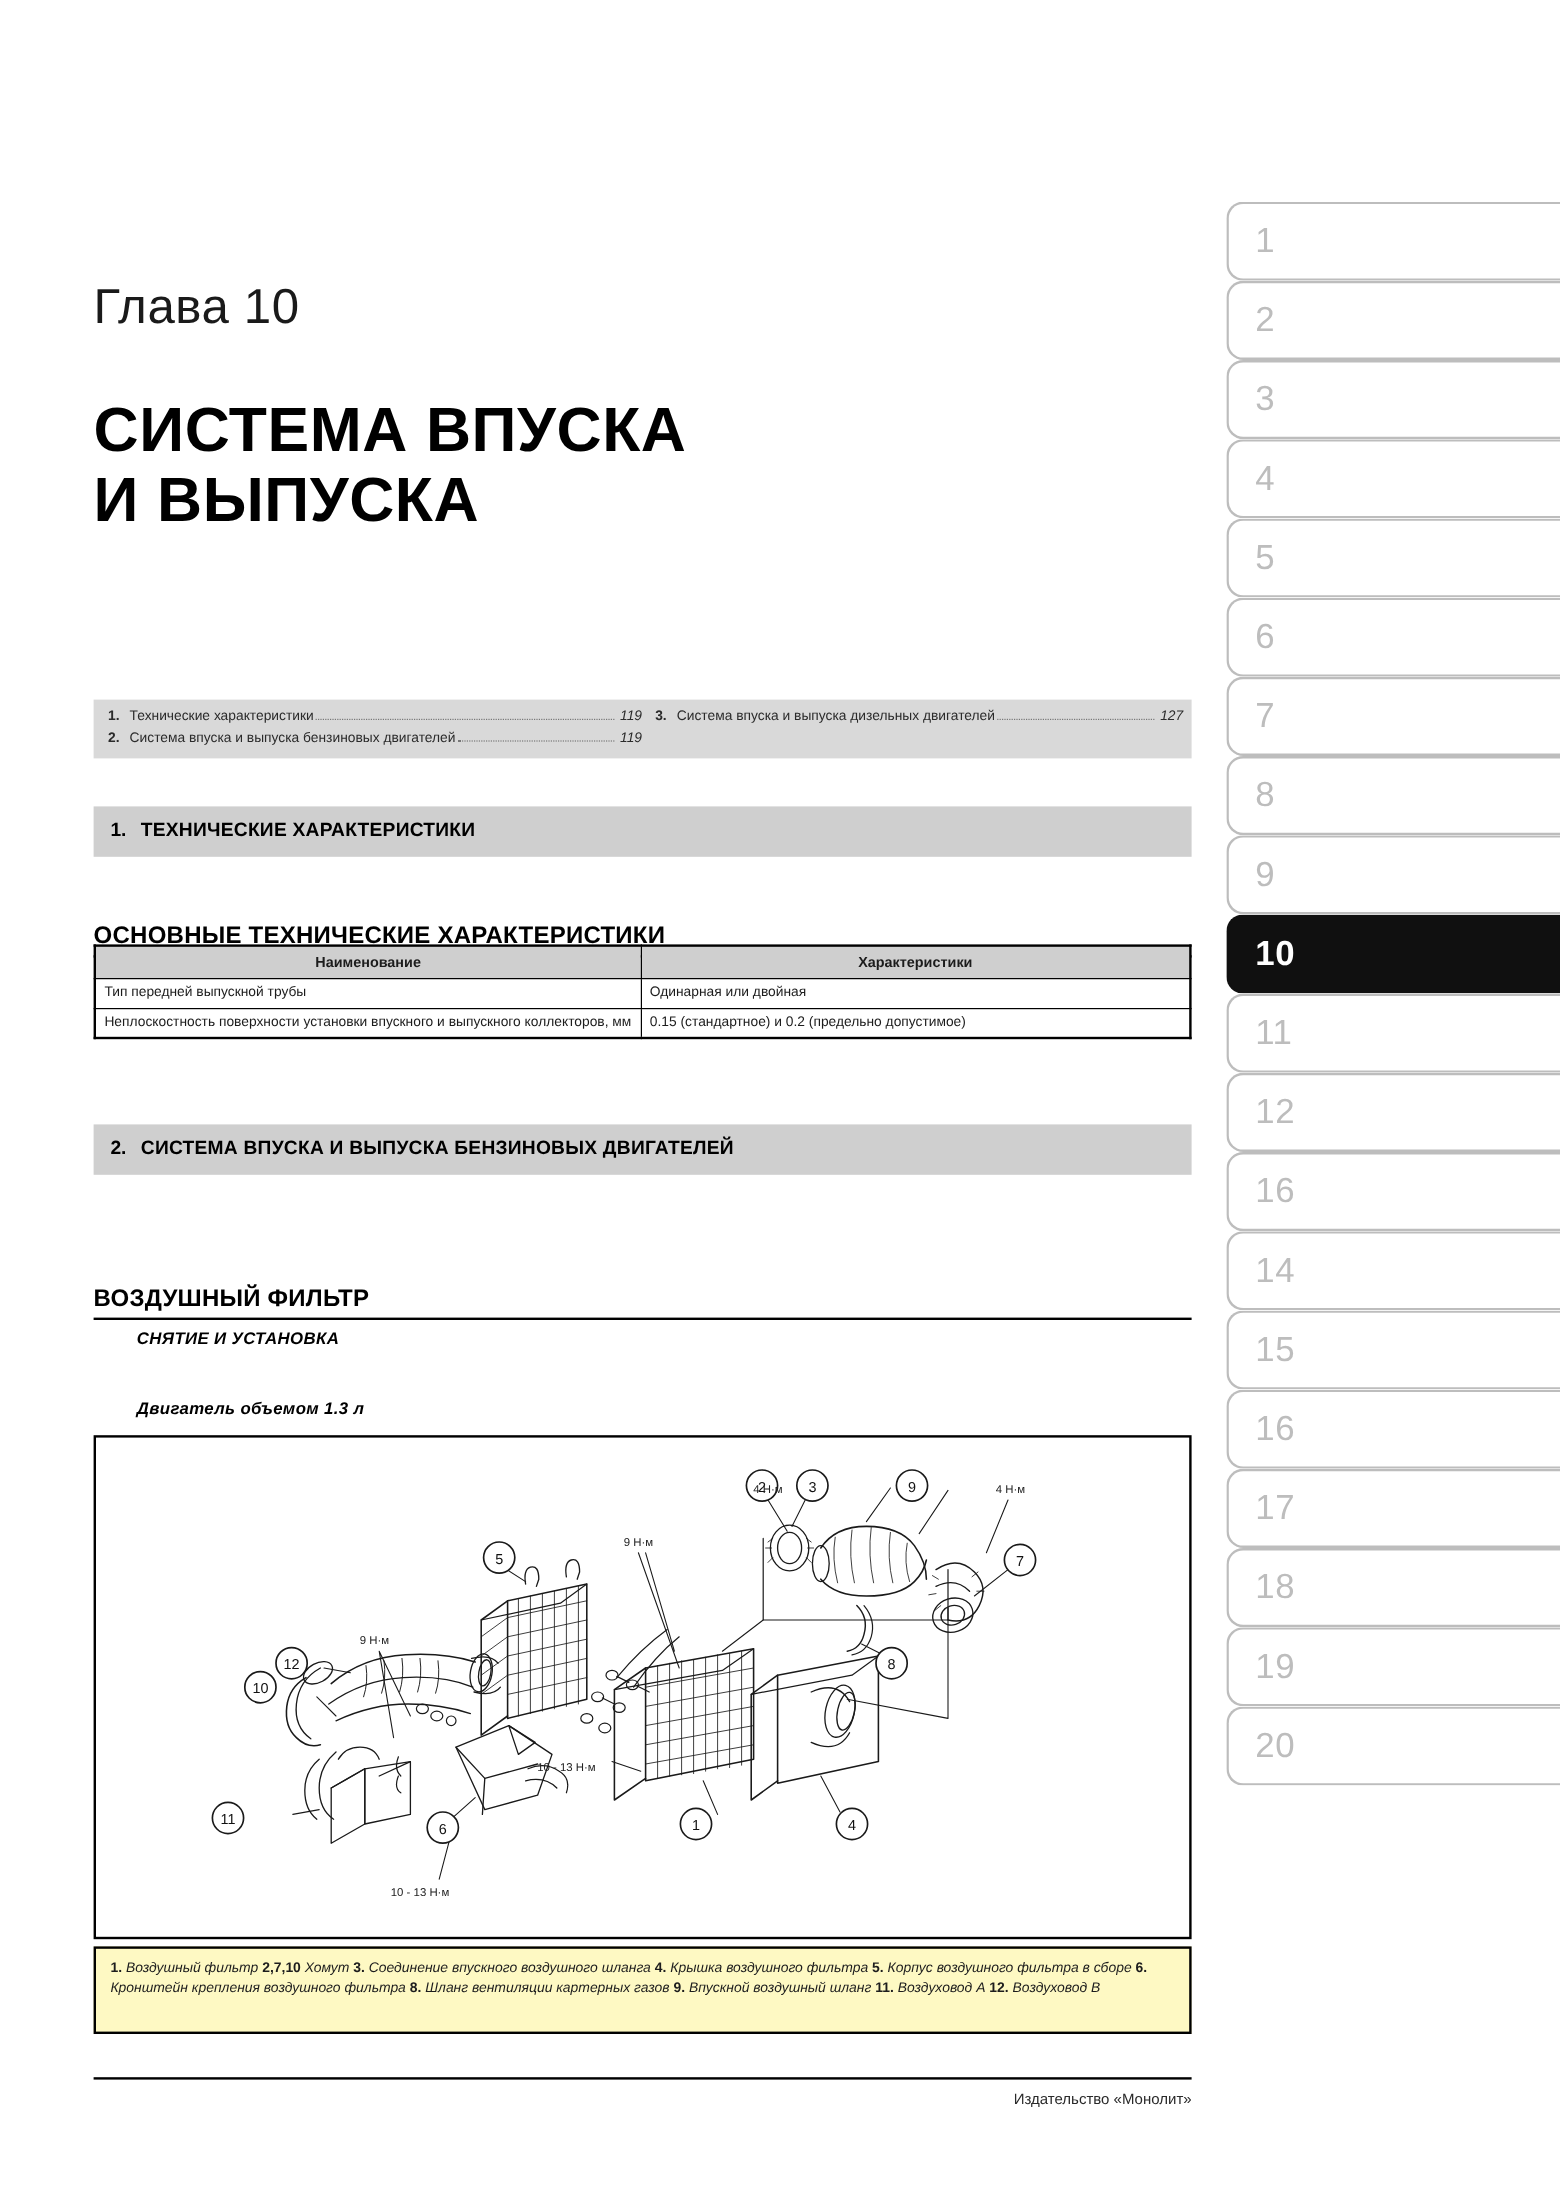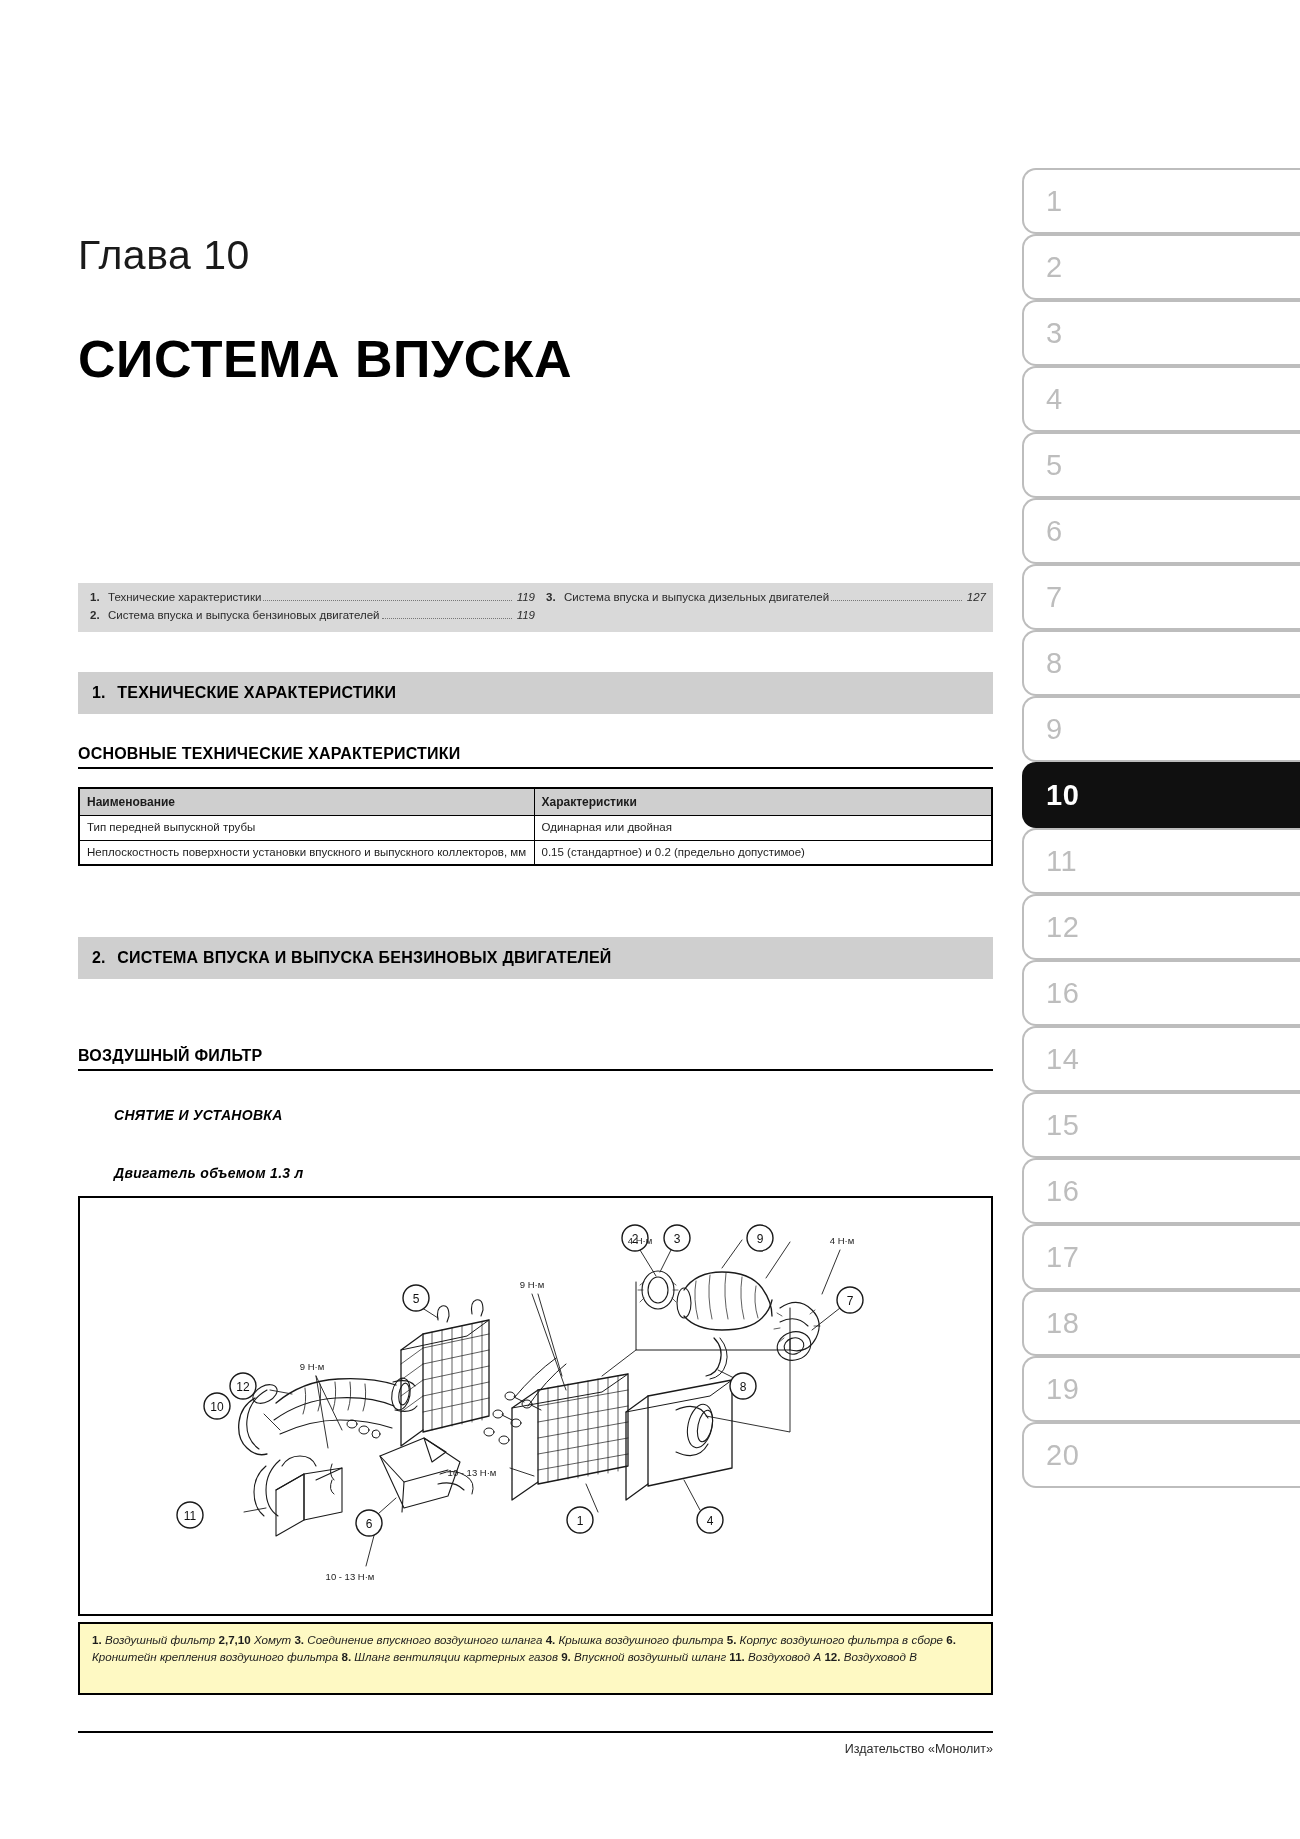--- a/index.html
+++ b/index.html
@@ -110,22 +110,22 @@
     letter-spacing: 0.2px;
   }
   #band-1 { top: 672px; height: 42px; }
   #band-2 { top: 937px; height: 42px; }
 
   
   .subhead {
     position: absolute; left: 0; width: 915px;
   }
   .subhead .txt {
-    font-size: 16px; font-weight: bold; letter-spacing: 0.2px;
-    color: #000; display: block; padding-bottom: 4px;
+    font-size: 20px; font-weight: bold; letter-spacing: 0.2px;
+    color: #000; display: block; padding-bottom: 4px; margin-top: 24px;
   }
   .subhead .rule {
     display: block;
     border-bottom: 2px solid #000;
     width: 915px;
   }
   #subhead-main { top: 745px; }
   #subhead-filter { top: 1047px; }
 
   
@@ -149,21 +149,21 @@
   .spec-table th, .spec-table td {
     border: 1px solid #000;
     padding: 4px 7px;
     vertical-align: middle;
     color: #1c1c1c;
     font-weight: normal;
     line-height: 1.35;
   }
   .spec-table thead th {
     background: #cfcfcf;
-    text-align: left;
+    text-align: center;
     font-weight: bold;
     font-size: 12px;
     padding: 5px 7px;
   }
   .spec-table .col-name { width: 455px; }
 
   
   #figure {
     position: absolute;
     left: 0; top: 1196px;
@@ -240,20 +240,21 @@
 <body>
 
 <div id="page">
 
   <div id="content">
 
     <div class="chapter-label">Глава 10</div>
 
     <div class="chapter-title">
       <span class="line">СИСТЕМА ВПУСКА</span>
+      <span class="line">И ВЫПУСКА</span>
     </div>
 
     <div class="toc">
       <div class="toc-col left">
         <div class="toc-row">
           <span class="toc-num">1.</span>
           <span class="toc-text">Технические характеристики</span>
           <span class="toc-dots"></span>
           <span class="toc-page">119</span>
         </div>

